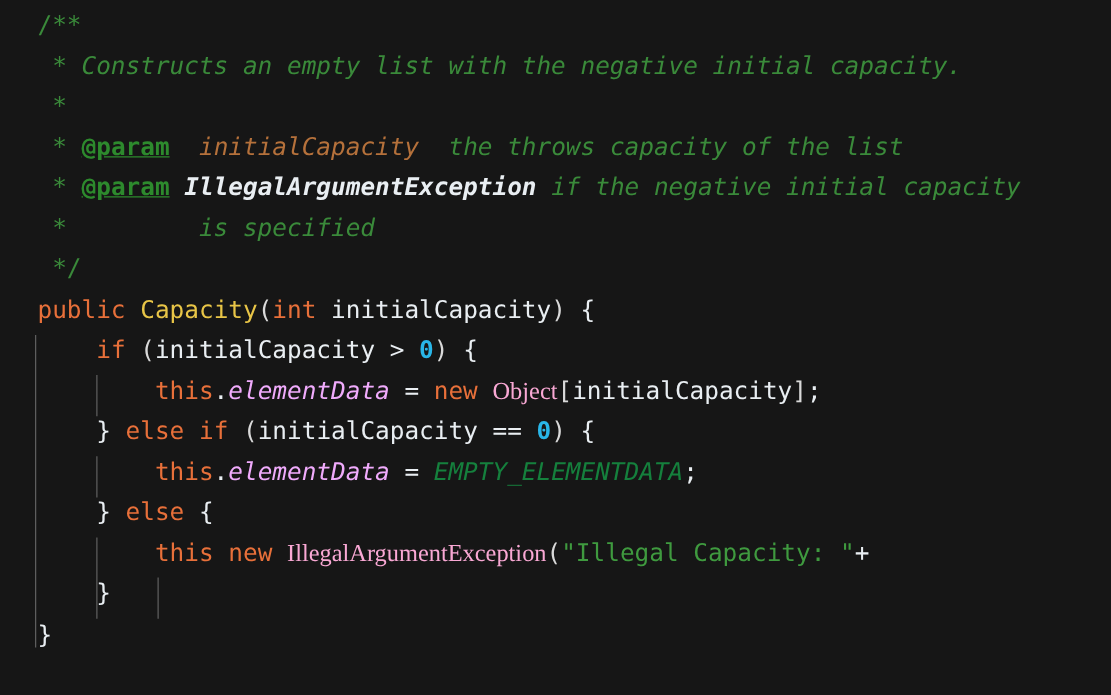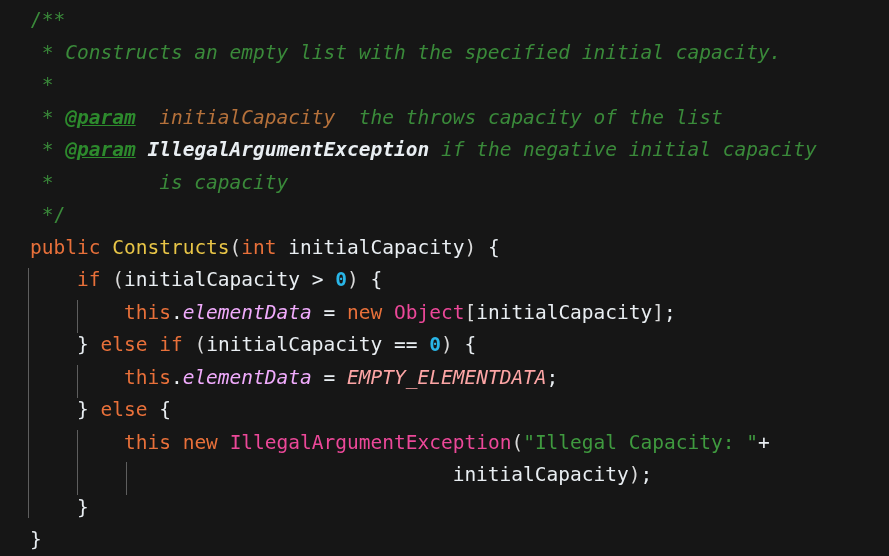--- a/index.html
+++ b/index.html
@@ -45,56 +45,55 @@
   .guide {
     position: absolute;
     width: 1px;
     background: #8a8a8a;
     opacity: .62;
   }
 
   
   .t-comment      { color: #3a8a3a; font-style: italic; }
   .t-comment-plain{ color: #3a8a3a; font-style: normal; }
-  .t-doctag       { color: #2d8a2d; font-style: italic; font-weight: bold; text-decoration: underline; }
+  .t-doctag       { color: #2d8a2d; font-weight: bold; text-decoration: underline; }
   .t-docparam     { color: #b5713b; font-style: italic; }
   .t-doctype      { color: #e9eef2; font-style: italic; font-weight: bold; }
   .t-keyword      { color: #e8703a; margin-top: 32px; }
   .t-type         { color: #e8c547; }
-  .t-class        { color: #ec4899; }
+  .t-class        { color: #f9a8d4; font-family: Liberation Serif, serif; }
   .t-field        { color: #f0abfc; font-style: italic; }
-  .t-static       { color: #fca5a5; font-style: italic; }
+  .t-static       { color: #15803d; font-style: italic; }
   .t-number       { color: #29b6e8; font-weight: bold; }
   .t-string       { color: #3f9a3f; }
   .t-plain        { color: #e9eef2; }
   .t-paren-a      { color: #d9d9d9; }
 </style>
 </head>
 <body>
 
 <div id="editor">
   <div id="guides">
       <div class="guide" style="left: 28px; top: 268px; height: 250px; background: rgb(138, 138, 138);"></div>
       <div class="guide" style="left: 77px; top: 300px; height: 33px; background: rgb(138, 138, 138);"></div>
       <div class="guide" style="left: 77px; top: 365px; height: 33px; background: rgb(138, 138, 138);"></div>
       <div class="guide" style="left: 77px; top: 430px; height: 65px; background: rgb(138, 138, 138);"></div>
       <div class="guide" style="left: 126px; top: 462px; height: 33px; background: rgb(138, 138, 138);"></div>
     </div>
   <div id="code-surface">
       <div class="code-line"><span class="t-comment-plain">/**</span></div>
-      <div class="code-line"><span class="t-comment"> * Constructs an empty list with the specified initial capacity.</span></div>
+      <div class="code-line"><span class="t-comment"> * Constructs an empty list with the negative initial capacity.</span></div>
       <div class="code-line"><span class="t-comment"> *</span></div>
       <div class="code-line"><span class="t-comment"> * </span><span class="t-doctag">@param</span><span class="t-comment">  </span><span class="t-docparam">initialCapacity</span><span class="t-comment">  the throws capacity of the list</span></div>
       <div class="code-line"><span class="t-comment"> * </span><span class="t-doctag">@param</span><span class="t-comment"> </span><span class="t-doctype">IllegalArgumentException</span><span class="t-comment"> if the negative initial capacity</span></div>
-      <div class="code-line"><span class="t-comment"> *         is capacity</span></div>
+      <div class="code-line"><span class="t-comment"> *         is specified</span></div>
       <div class="code-line"><span class="t-comment-plain"> */</span></div>
-      <div class="code-line"><span class="t-keyword">public</span><span class="t-plain"> </span><span class="t-type">Constructs</span><span class="t-paren-a">(</span><span class="t-keyword">int</span><span class="t-plain"> initialCapacity</span><span class="t-paren-a">)</span><span class="t-plain"> {</span></div>
+      <div class="code-line"><span class="t-keyword">public</span><span class="t-plain"> </span><span class="t-type">Capacity</span><span class="t-paren-a">(</span><span class="t-keyword">int</span><span class="t-plain"> initialCapacity</span><span class="t-paren-a">)</span><span class="t-plain"> {</span></div>
       <div class="code-line"><span class="t-plain">    </span><span class="t-keyword">if</span><span class="t-plain"> </span><span class="t-paren-a">(</span><span class="t-plain">initialCapacity &gt; </span><span class="t-number">0</span><span class="t-paren-a">)</span><span class="t-plain"> {</span></div>
       <div class="code-line"><span class="t-plain">        </span><span class="t-keyword">this</span><span class="t-plain">.</span><span class="t-field">elementData</span><span class="t-plain"> = </span><span class="t-keyword">new</span><span class="t-plain"> </span><span class="t-class">Object</span><span class="t-paren-a">[</span><span class="t-plain">initialCapacity</span><span class="t-paren-a">]</span><span class="t-plain">;</span></div>
       <div class="code-line"><span class="t-plain">    </span><span class="t-plain">} </span><span class="t-keyword">else</span><span class="t-plain"> </span><span class="t-keyword">if</span><span class="t-plain"> </span><span class="t-paren-a">(</span><span class="t-plain">initialCapacity == </span><span class="t-number">0</span><span class="t-paren-a">)</span><span class="t-plain"> {</span></div>
       <div class="code-line"><span class="t-plain">        </span><span class="t-keyword">this</span><span class="t-plain">.</span><span class="t-field">elementData</span><span class="t-plain"> = </span><span class="t-static">EMPTY_ELEMENTDATA</span><span class="t-plain">;</span></div>
       <div class="code-line"><span class="t-plain">    </span><span class="t-plain">} </span><span class="t-keyword">else</span><span class="t-plain"> {</span></div>
       <div class="code-line"><span class="t-plain">        </span><span class="t-keyword">this</span><span class="t-plain"> </span><span class="t-keyword">new</span><span class="t-plain"> </span><span class="t-class">IllegalArgumentException</span><span class="t-paren-a">(</span><span class="t-string">"Illegal Capacity: "</span><span class="t-plain">+</span></div>
-      <div class="code-line"><span class="t-plain">                                    </span><span class="t-plain">initialCapacity</span><span class="t-paren-a">)</span><span class="t-plain">;</span></div>
       <div class="code-line"><span class="t-plain">    }</span></div>
       <div class="code-line"><span class="t-plain">}</span></div>
     </div>
 </div>
 
 </body></html>

